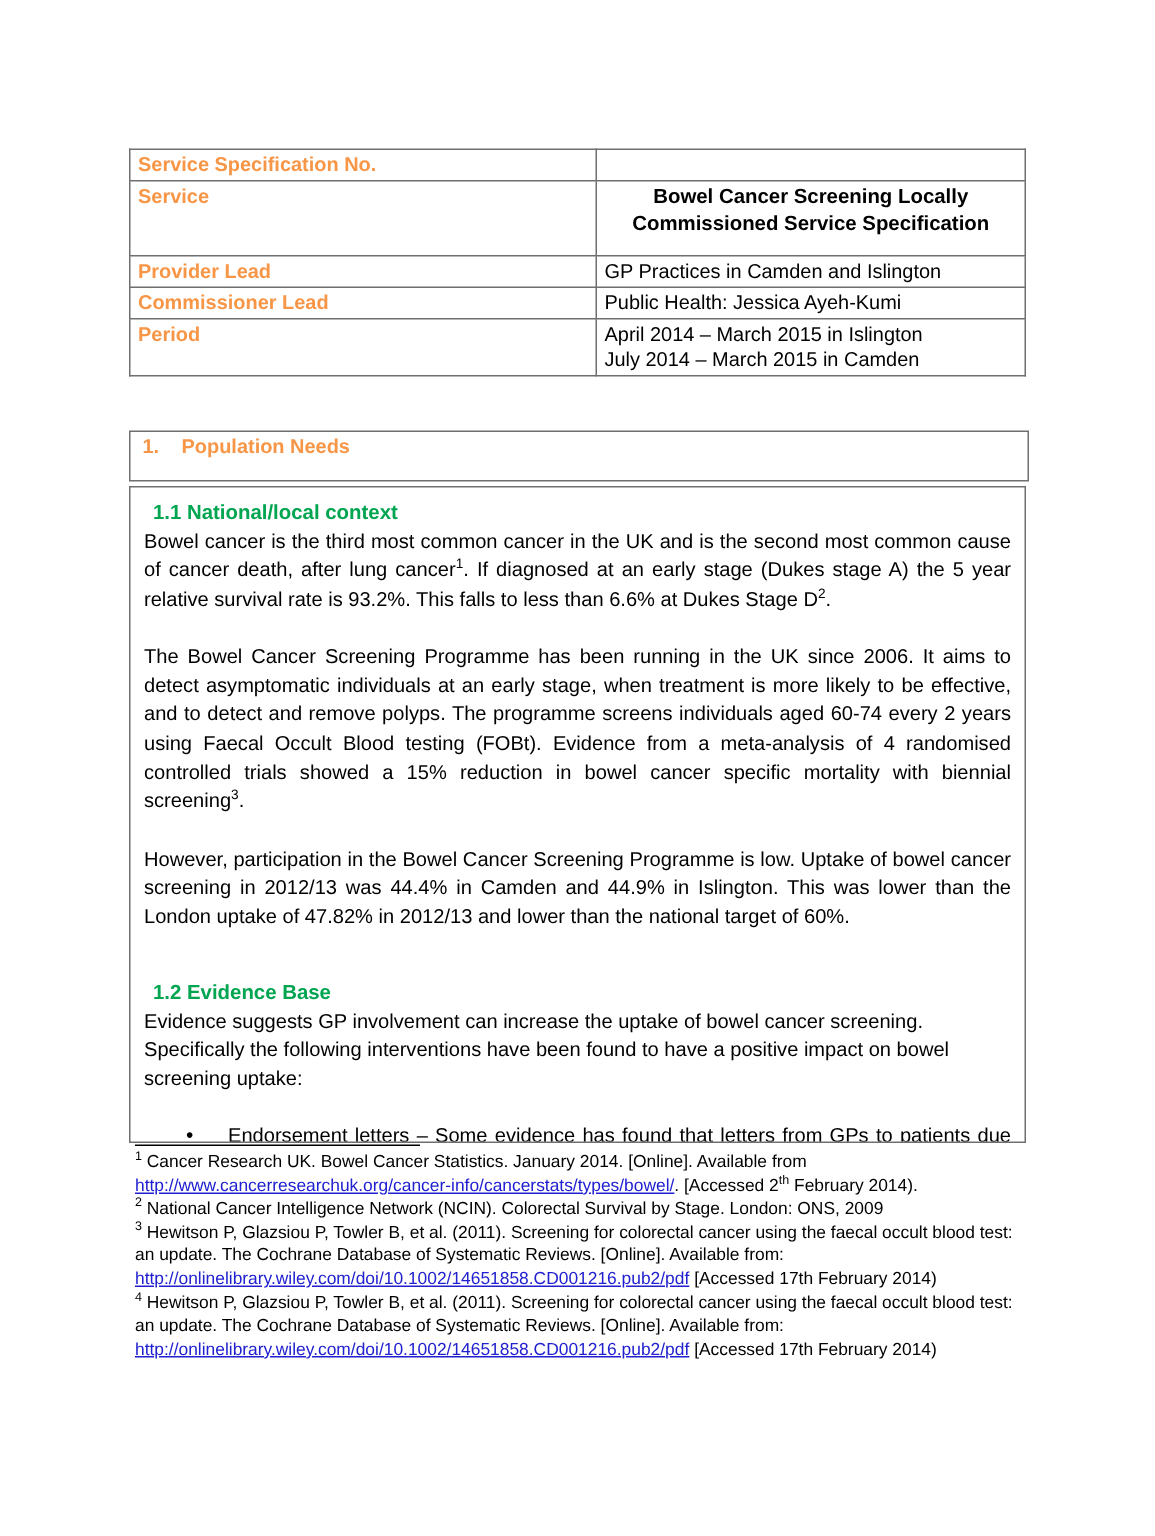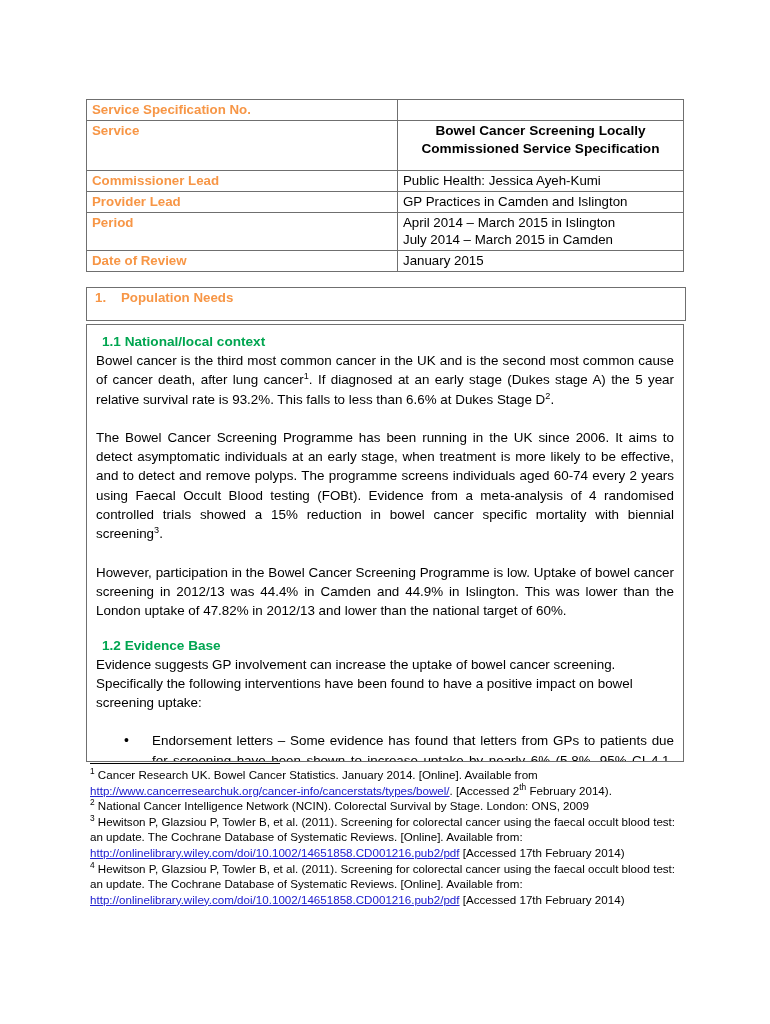--- a/index.html
+++ b/index.html
@@ -93,21 +93,21 @@
     overflow: hidden;
   }
   .sub-heading {
     color: #00A550;
     font-weight: bold;
     font-size: 13.6px;
     line-height: 18px;
     margin: 0 0 0 6px;
   }
   .sub-heading.spaced {
-    margin-top: 16px;
+    margin-top: 32px;
   }
   p.body {
     margin: 0;
     font-size: 13.4px;
     line-height: 19.3px;
     text-align: justify;
     text-justify: inter-word;
   }
   p.body.nojust {
     text-align: left;
@@ -178,38 +178,34 @@
     <tbody>
       <tr>
         <td class="label">Service Specification No.</td>
         <td class="value"></td>
       </tr>
       <tr class="title-row">
         <td class="label">Service</td>
         <td class="value title-cell">Bowel Cancer Screening Locally Commissioned Service Specification</td>
       </tr>
       <tr>
+        <td class="label">Provider Lead</td>
+        <td class="value">GP Practices in Camden and Islington</td>
+      </tr>
+      <tr>
         <td class="label">Commissioner Lead</td>
         <td class="value">Public Health: Jessica Ayeh-Kumi</td>
-      </tr>
-      <tr>
-        <td class="label">Provider Lead</td>
-        <td class="value">GP Practices in Camden and Islington</td>
       </tr>
       <tr>
         <td class="label">Period</td>
         <td class="value">
           <div>April 2014 – March 2015 in Islington</div>
           <div>July 2014 – March 2015 in Camden</div>
         </td>
       </tr>
-      <tr>
-        <td class="label">Date of Review</td>
-        <td class="value">January 2015</td>
-      </tr>
     </tbody>
   </table>
 
   <div class="section-box">
     <div class="section-heading">
       <span class="num">1.</span><span>Population Needs</span>
     </div>
   </div>
 
   <div class="content-box">

